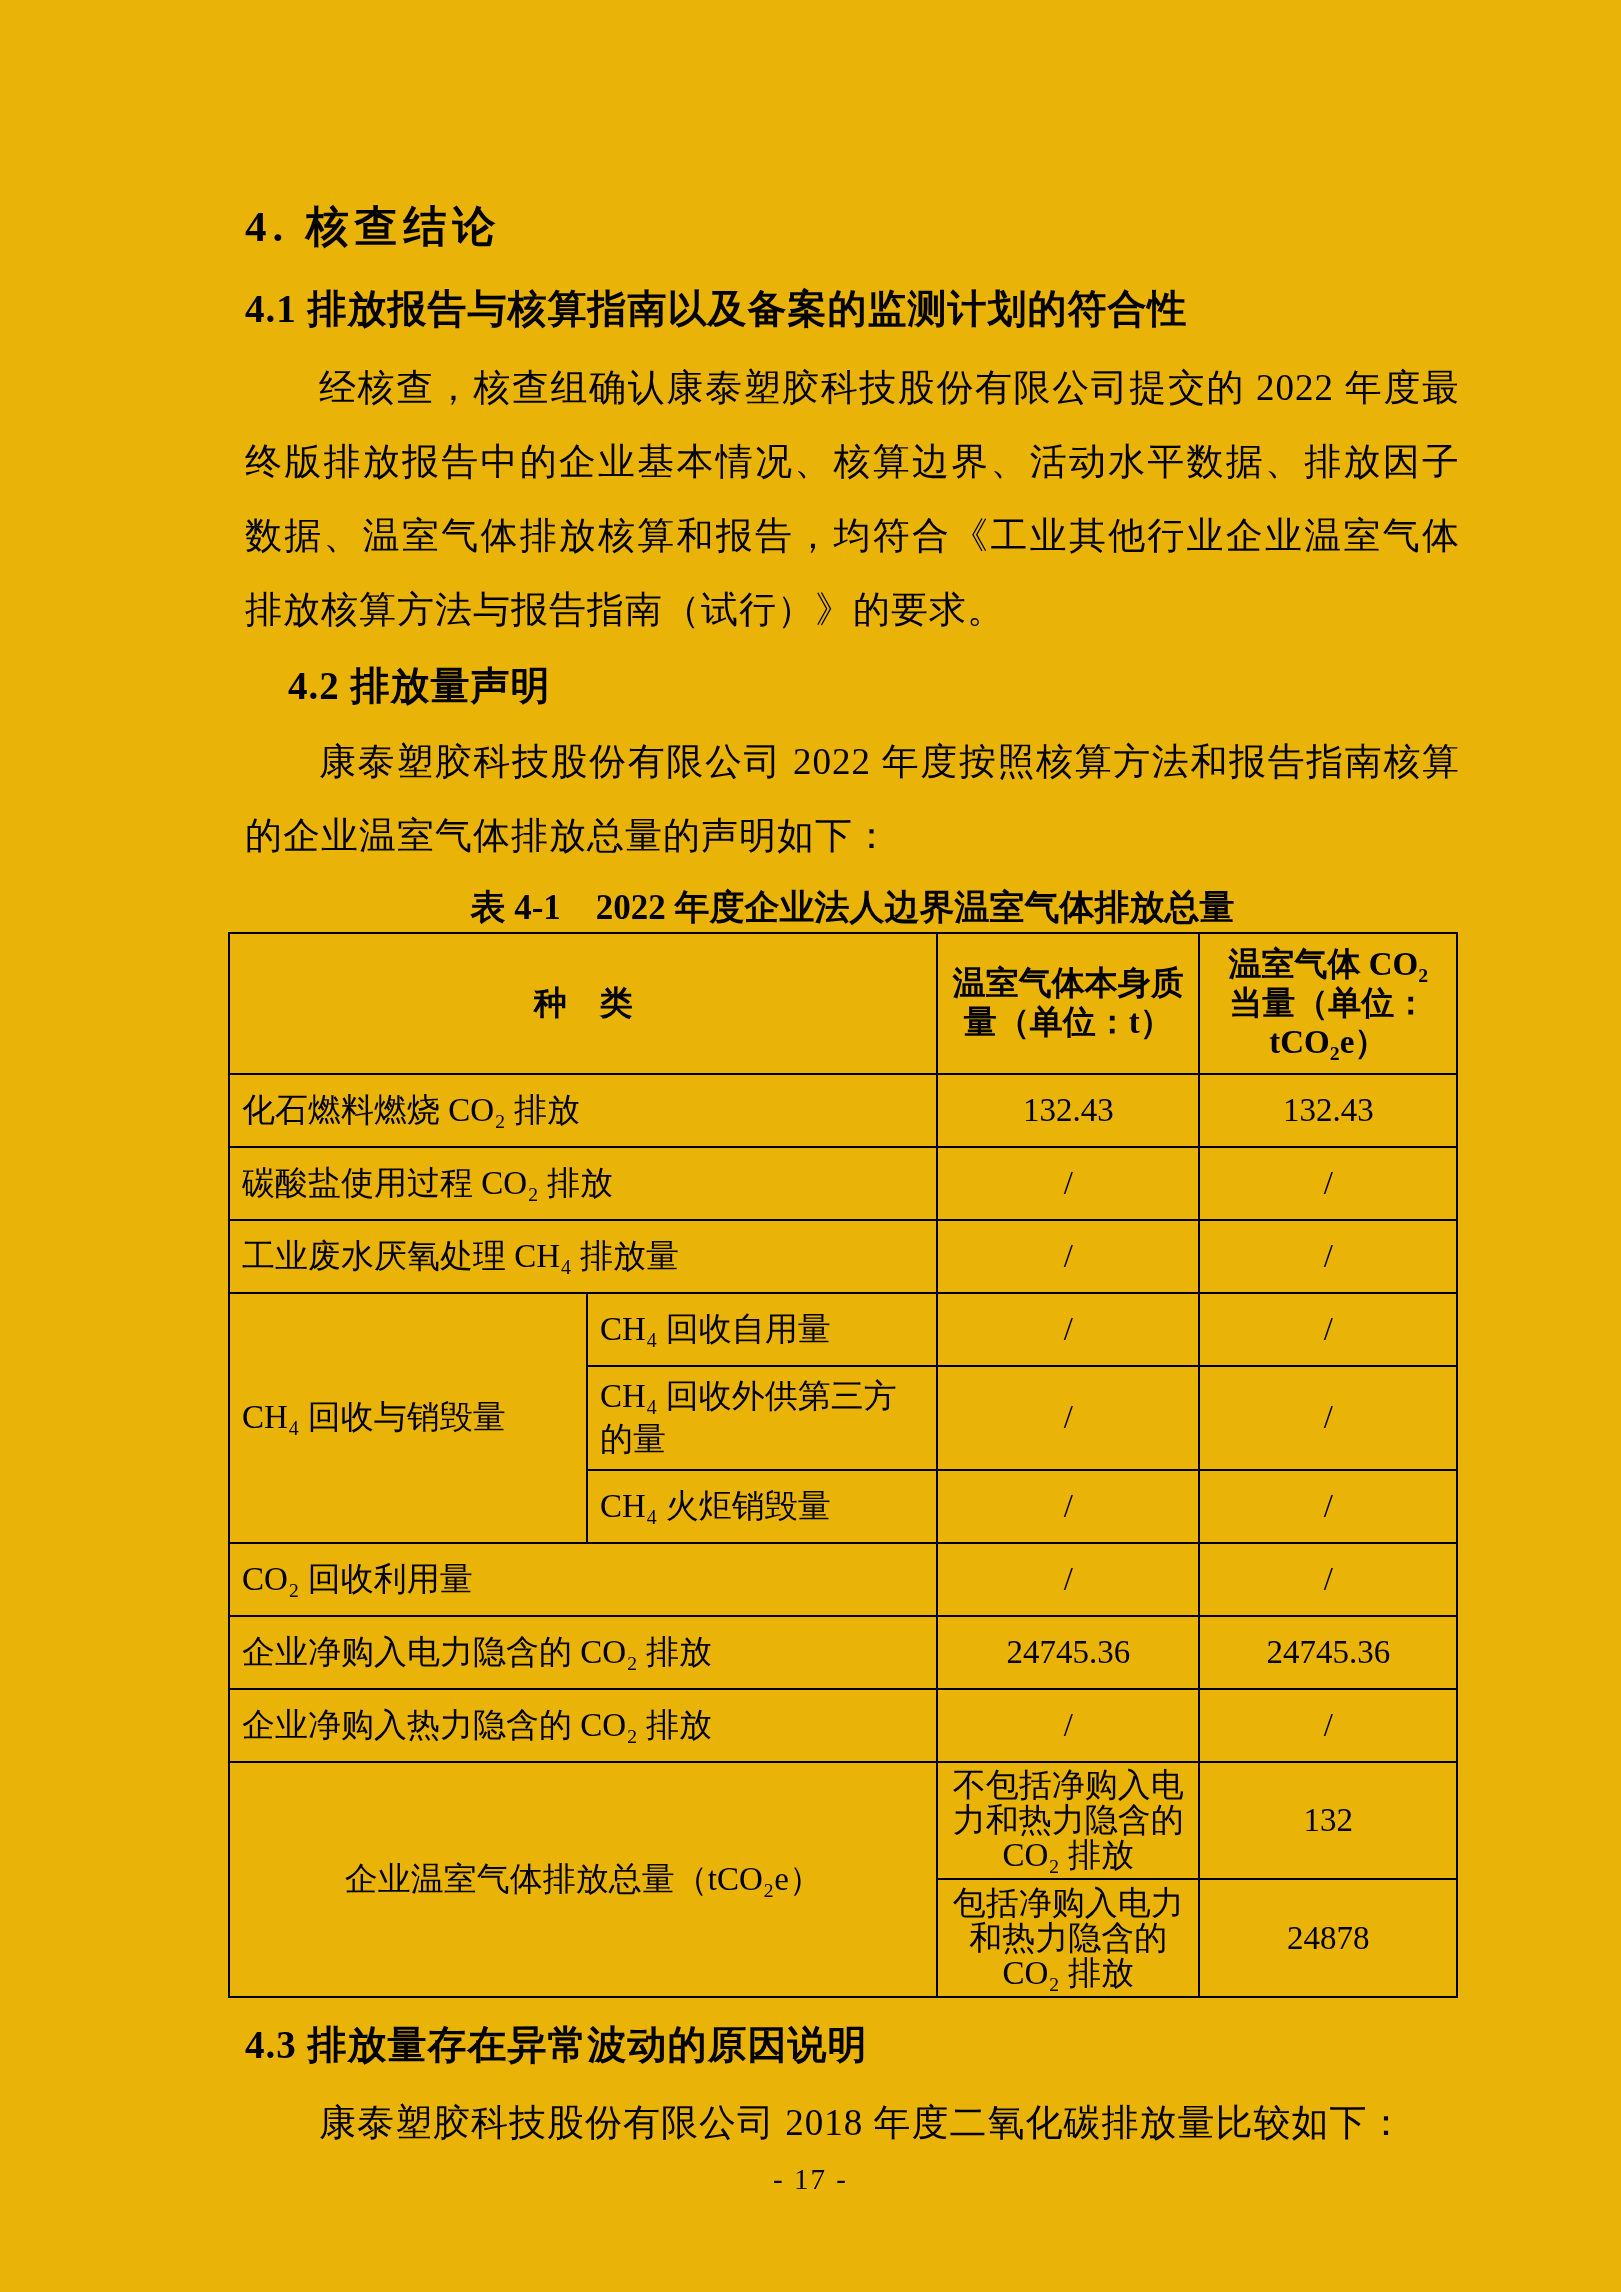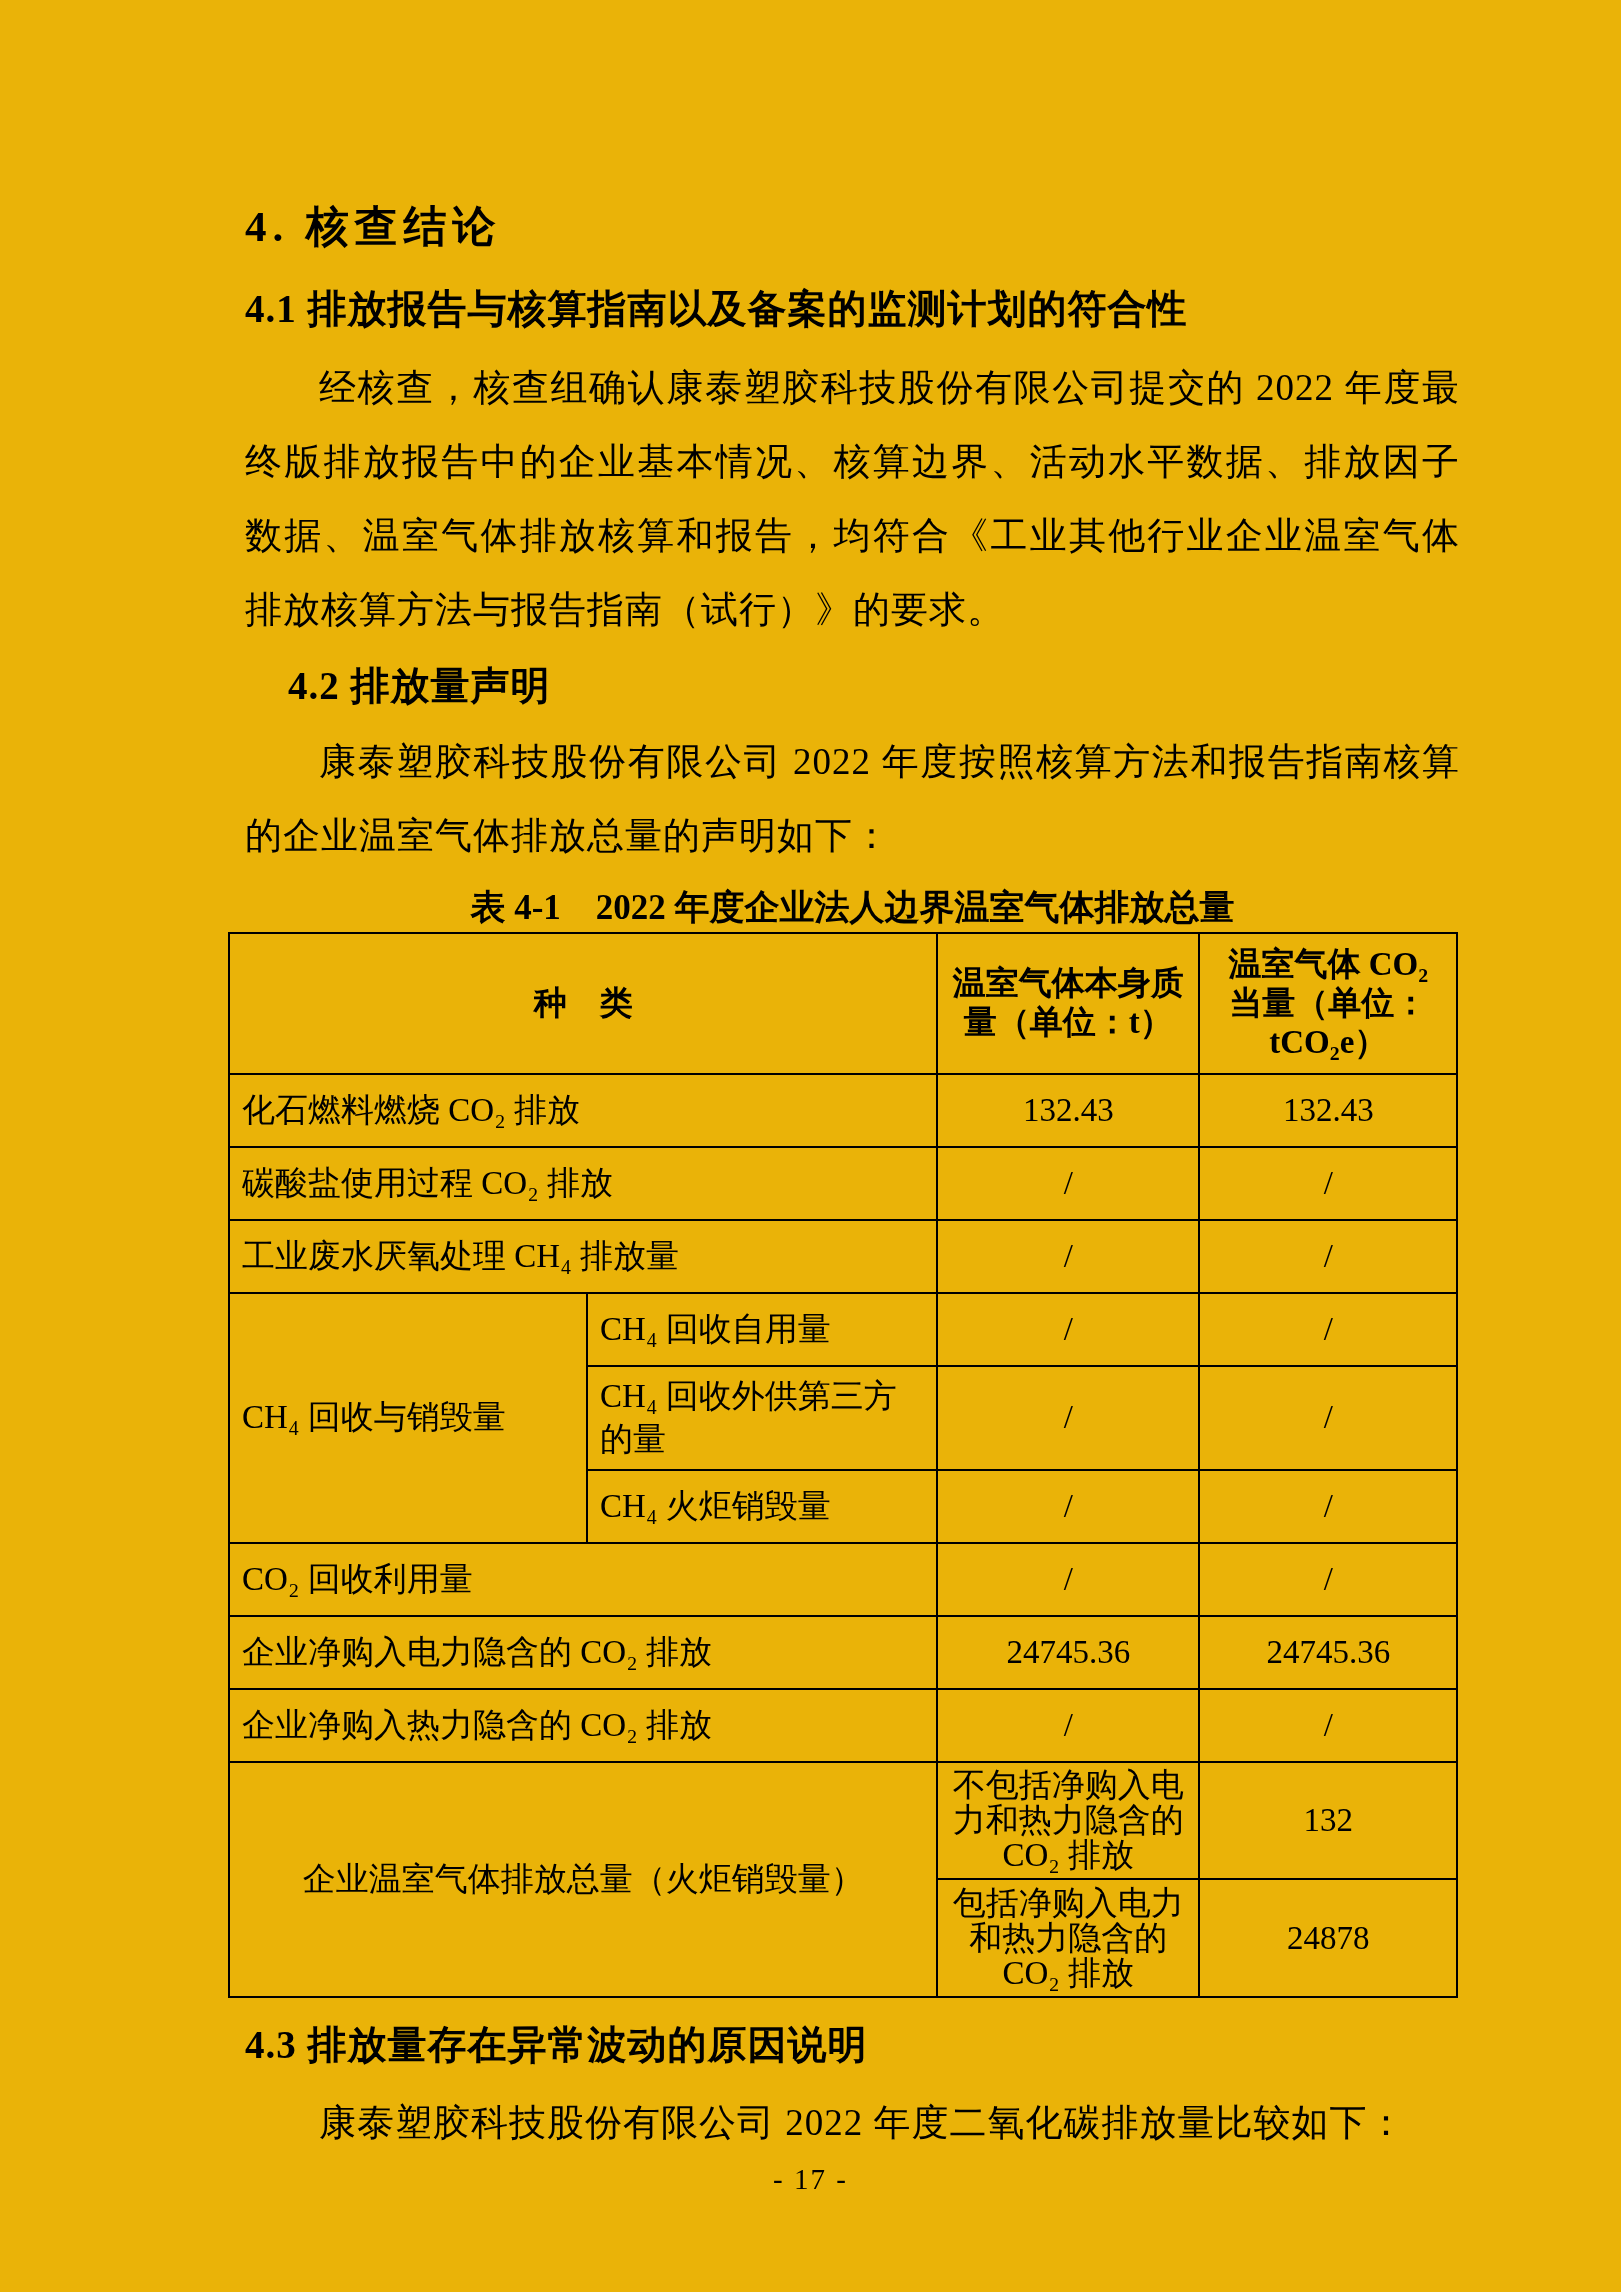--- a/index.html
+++ b/index.html
@@ -144,32 +144,32 @@
           <td class="val">24745.36</td>
         </tr>
 
         <tr class="rstd">
           <td colspan="2" class="lbl">企业净购入热力隐含的 CO₂ 排放</td>
           <td class="val">/</td>
           <td class="val">/</td>
         </tr>
 
         <tr class="rtotal">
-          <td colspan="2" rowspan="2" class="grp-total">企业温室气体排放总量（火炬销毁量）</td>
+          <td colspan="2" rowspan="2" class="grp-total">企业温室气体排放总量（tCO₂e）</td>
           <td class="sub">不包括净购入电力和热力隐含的 CO₂ 排放</td>
           <td class="val">132</td>
         </tr>
 
         <tr class="rtotal">
           <td class="sub">包括净购入电力和热力隐含的 CO₂ 排放</td>
           <td class="val">24878</td>
         </tr>
       </tbody>
     </table>
 
     <h2 class="h2 s43">4.3 排放量存在异常波动的原因说明</h2>
-    <p class="para p43">康泰塑胶科技股份有限公司 2022 年度二氧化碳排放量比较如下：</p>
+    <p class="para p43">康泰塑胶科技股份有限公司 2018 年度二氧化碳排放量比较如下：</p>
 
   </div>
 
   <div class="pageno">- 17 -</div>
 </div>
 
 
 </body></html>

